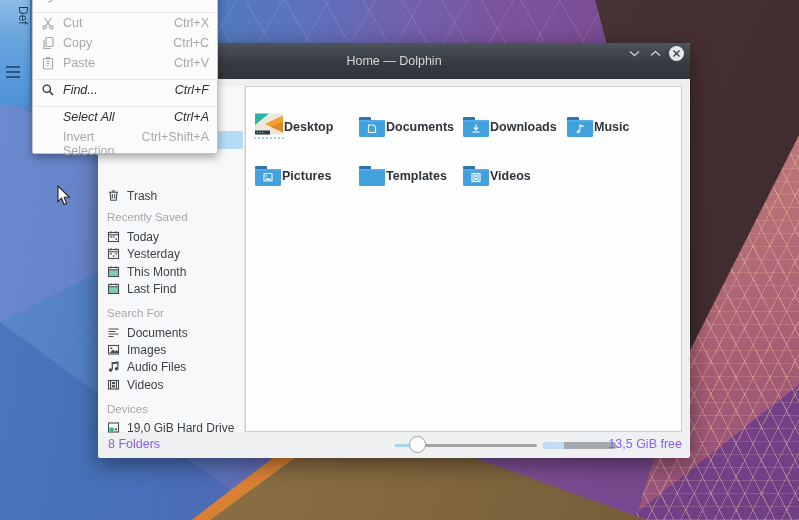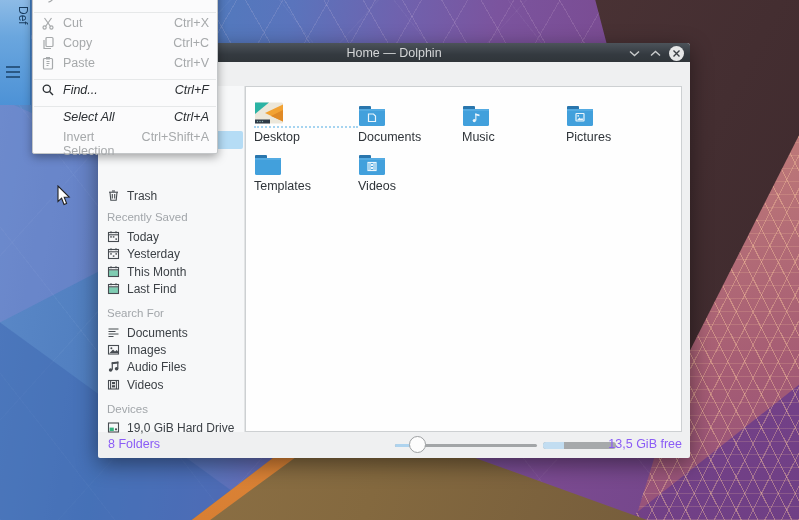--- a/index.html
+++ b/index.html
@@ -49,21 +49,21 @@
   .dt-widget .vlabel { position:absolute; left:2px; top:6px; width:14px; height:58px;
     color:#173a5c; font-size:12px; white-space:nowrap;
     transform:rotate(90deg); transform-origin:14px 14px; }
   .dt-widget .burger { position:absolute; left:6px; top:66px; width:14px; }
   .dt-widget .burger i { display:block; height:2px; margin-bottom:3px; background:#2a5884; }
 
   
   .window { position:absolute; left:98px; top:43px; width:592px; height:415px;
     background:#eff0f1; border-radius:3px 3px 2px 2px;
     box-shadow:0 6px 22px rgba(0,0,0,.45); }
-  .titlebar { position:absolute; left:0; top:0; right:0; height:19px;
+  .titlebar { position:absolute; left:0; top:0; right:0; height:36px;
     background:linear-gradient(#4c535a,#343a40 60%,#30353a); border-radius:3px 3px 0 0;
     display:flex; align-items:center; justify-content:center; }
   .titlebar .title { color:#d4d6d7; font-size:12.5px; }
   .tb-btns { position:absolute; right:6px; top:0; height:21px; display:flex; align-items:center; gap:7px; }
   .tb-btn { width:14px; height:14px; display:flex; align-items:center; justify-content:center; cursor:default; }
   .close-circle { width:15px; height:15px; border-radius:50%; background:#e6e7e8;
     display:flex; align-items:center; justify-content:center; }
 
   .crumbrow { position:absolute; left:0; top:21px; right:0; height:43px;
     display:flex; align-items:center; padding-left:14px; }
@@ -79,21 +79,21 @@
     font-size:12px; color:#3c4146; white-space:nowrap; }
   .side-row svg { flex:0 0 auto; }
   .side-head { position:absolute; left:9px; height:16px; display:flex; align-items:center;
     font-size:11.5px; color:#a2a6aa; white-space:nowrap; }
 
   
   .mainview { position:absolute; left:147px; top:43px; width:437px; bottom:26px;
     background:#fefefe; border:1px solid #cdd0d2; }
   .foldergrid { position:absolute; left:8px; top:13px; display:grid;
     grid-template-columns:repeat(4,104px); grid-auto-rows:49px; }
-  .fcell { display:flex; flex-direction:column; justify-content:flex-start; padding-top:2px; }
+  .fcell { display:flex; flex-direction:row; align-items:center; justify-content:flex-start; padding-top:2px;font-weight:bold; }
   .fcell .ficon { height:26px; display:flex; align-items:flex-end; }
   .fcell .flabel { margin-top:2px; font-size:12.5px; color:#2f3439; }
   .desk-underline { border-bottom:2px dotted #a6d4f0; }
 
   
   .statusbar { position:absolute; left:0; right:0; bottom:0; height:26px; font-size:12.5px; color:#8b5cf6; }
   .sb-left { position:absolute; left:10px; top:5px; }
   .sb-right { position:absolute; right:8px; top:5px; }
   .zoom-slider { position:absolute; left:297px; top:12px; width:142px; height:3px;
     background:#a2a5a7; border-radius:2px; }
@@ -333,20 +333,35 @@
                 <rect x="1" y="5" width="26" height="17" rx="1.5" fill="#42a0dc"></rect>
                 <rect x="1" y="5" width="26" height="2" fill="#54abe2"></rect>
                 <g fill="none" stroke="#eaf5fc" stroke-width="1.2">
                   <path d="M10.5,10 h5 l2,2 v5.5 h-7 z"></path>
                 </g>
               </svg>
           </div>
           <div class="flabel">Documents</div>
         </div>
 
+        <div class="fcell">
+          <div class="ficon">
+            <svg width="28" height="24" viewBox="0 0 28 24">
+                <rect x="1" y="2" width="12" height="6" rx="1" fill="#2a76ad"></rect>
+                <rect x="1" y="5" width="26" height="17" rx="1.5" fill="#42a0dc"></rect>
+                <rect x="1" y="5" width="26" height="2" fill="#54abe2"></rect>
+                <g stroke="#eaf5fc" stroke-width="1.3" fill="none">
+                  <path d="M14,9.5 v5"></path>
+                  <path d="M11.8,12.5 L14,14.8 L16.2,12.5"></path>
+                  <path d="M10.5,17 h7"></path>
+                </g>
+              </svg>
+          </div>
+          <div class="flabel">Downloads</div>
+        </div>
 
         <div class="fcell">
           <div class="ficon">
             <svg width="28" height="24" viewBox="0 0 28 24">
                 <rect x="1" y="2" width="12" height="6" rx="1" fill="#2a76ad"></rect>
                 <rect x="1" y="5" width="26" height="17" rx="1.5" fill="#42a0dc"></rect>
                 <rect x="1" y="5" width="26" height="2" fill="#54abe2"></rect>
                 <g fill="#eaf5fc">
                   <circle cx="12.3" cy="16.6" r="1.6"></circle>
                   <rect x="13.3" y="9.5" width="1.1" height="7"></rect>

